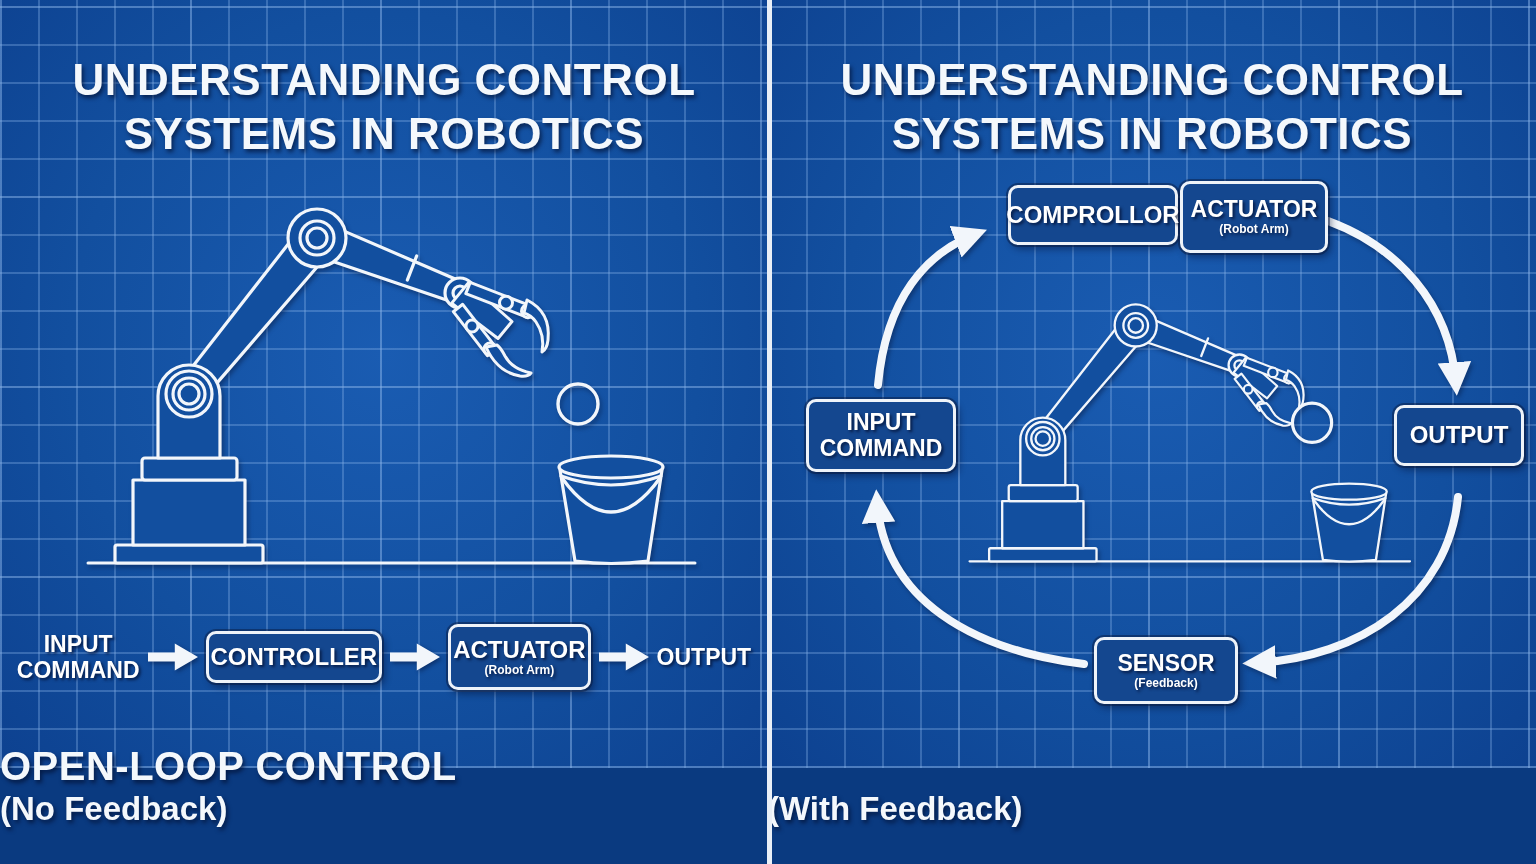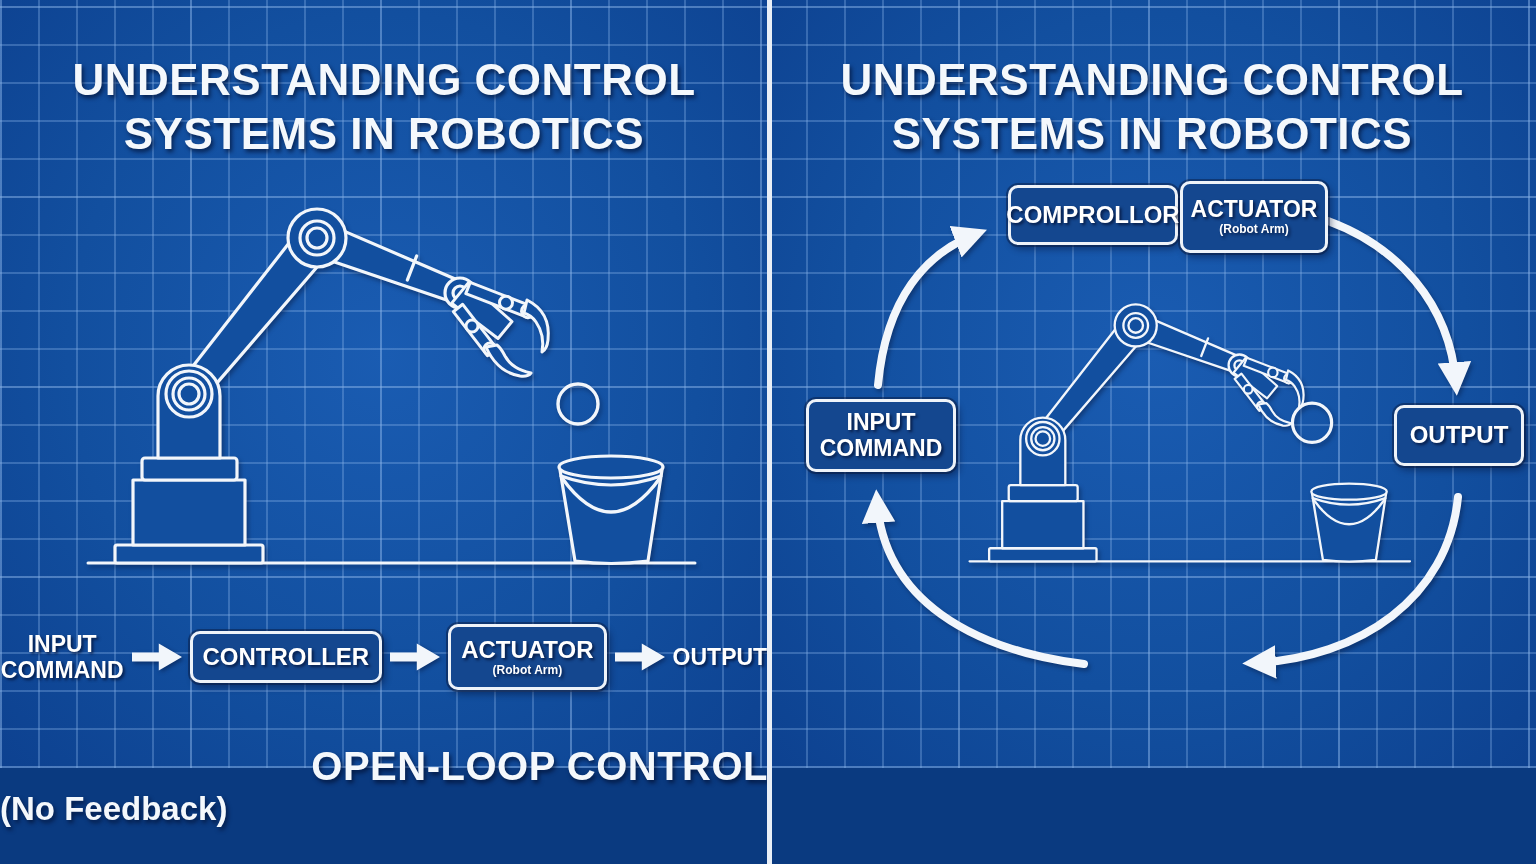--- a/index.html
+++ b/index.html
@@ -19,41 +19,41 @@
   }
   .panel-left{left:0;}
   .panel-right{left:768px;}
   .divider{position:absolute;left:767px;top:0;width:5px;height:864px;background:#e9eff7;z-index:30;}
 
   .title{
     position:absolute;left:40px;top:24px;width:688px;text-align:center;
     font-size:44px;line-height:1.22;letter-spacing:.5px;color:#f4f8fc;
     text-shadow:2px 3px 4px rgba(2,10,40,.65);
   }
-  .caption{position:absolute;left:0;top:744px;width:768px;text-align:right;
+  .caption{position:absolute;left:0;top:744px;width:768px;text-align:left;
     font-size:40px;letter-spacing:.5px;color:#f4f8fc;text-shadow:2px 3px 4px rgba(2,10,40,.65);}
   .caption-sub{position:absolute;left:0;top:790px;width:768px;
     font-size:33px;color:#f4f8fc;text-shadow:2px 3px 4px rgba(2,10,40,.65);}
 
   .node-box{
     position:absolute;display:flex;flex-direction:column;align-items:center;justify-content:center;
     background:#14478f;border:3px solid #eef3f9;border-radius:10px;
     box-shadow:0 0 0 2px rgba(8,25,60,.45), 3px 4px 7px rgba(3,12,45,.45);
     text-shadow:2px 2px 3px rgba(2,10,40,.7);text-align:center;line-height:1.12;
   }
   .node-main{font-size:24px;}
   .node-sub{font-size:12px;}
 
   .flow-row{
     position:absolute;left:30px;top:618px;width:708px;height:78px;
     display:flex;align-items:center;justify-content:center;gap:8px;
   }
   .flow-label{font-size:23px;line-height:1.15;text-align:center;white-space:pre-line;
     text-shadow:2px 2px 3px rgba(2,10,40,.7);}
-  .flow-box{position:static;padding:10px 10px;}
+  .flow-box{position:static;padding:10px 2px;}
   .block-arrow{flex:0 0 auto;width:50px;height:34px;filter:drop-shadow(2px 2px 2px rgba(3,12,45,.45));}
   .block-arrow path{fill:#f2f6fb;}
 
   .scene{position:absolute;filter:drop-shadow(2px 3px 2px rgba(3,12,45,.38));}
   .scene-left{left:80px;top:185px;width:625px;height:390px;}
   .scene-right{left:195px;top:287px;width:455px;height:283px;}
   .cycle{position:absolute;left:0;top:0;width:768px;height:864px;
     filter:drop-shadow(2px 3px 2px rgba(3,12,45,.38));}
   .pre{white-space:pre-line;}
 </style>
@@ -174,17 +174,22 @@
       <span class="node-main" style="font-size:23px">ACTUATOR</span>
       <span class="node-sub">(Robot Arm)</span>
     </div>
     <div class="node-box" style="left:38px;top:399px;width:144px;height:67px;">
       <span class="node-main pre" style="font-size:23px">INPUT
 COMMAND</span>
     </div>
     <div class="node-box" style="left:626px;top:405px;width:124px;height:55px;">
       <span class="node-main">OUTPUT</span>
     </div>
+    <div class="node-box" style="left:326px;top:637px;width:138px;height:61px;">
+      <span class="node-main" style="font-size:23px">SENSOR</span>
+      <span class="node-sub">(Feedback)</span>
+    </div>
 
+    <div class="caption-sub">(With Feedback)</div>
   </section>
 
   <div class="divider"></div>
 </div>
 
 </body></html>

